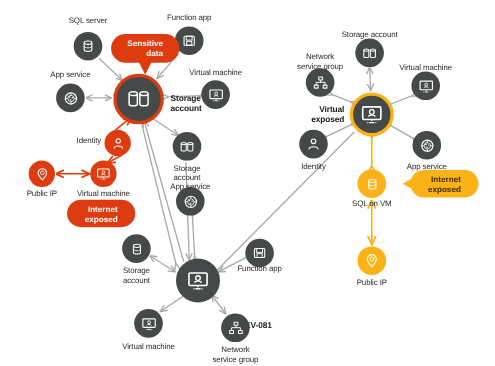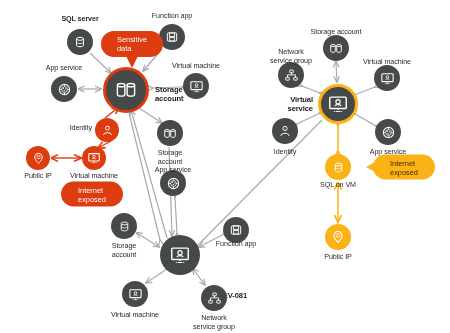--- a/index.html
+++ b/index.html
@@ -42,22 +42,22 @@
   .label.left{transform:translate(-100%,0);text-align:right;}
   .label.right{transform:translate(0,0);text-align:left;}
 
   .pill{
     position:absolute;
     transform:translate(-50%,-50%);
     border-radius:14px;
     color:#ffffff;
     font-size:7.4px;
     line-height:9px;
-    font-weight:normal;
-    text-align:left;
+    font-weight:bold;
+    text-align:right;
     display:flex;align-items:center;justify-content:center;
     white-space:pre-line;
     box-sizing:border-box;
   }
   .pill.red{background:#dd3c10;}
   .pill.amber{background:#fbb216;color:#3a2c00;}
   .tail{position:absolute;width:0;height:0;}
 </style>
 </head>
 <body>
@@ -127,21 +127,21 @@
     </g>
   </svg>
 
   <div class="node grey" style="left:80px;top:42px;width:26px;height:26px;">
     <svg width="14" height="14" viewBox="0 0 24 24">
         <ellipse cx="12" cy="6.5" rx="6" ry="2.6" fill="none" stroke="#fff" stroke-width="1.7"></ellipse>
         <path d="M6 6.5 V17.5 C6 19 8.7 20.1 12 20.1 C15.3 20.1 18 19 18 17.5 V6.5" fill="none" stroke="#fff" stroke-width="1.7"></path>
         <path d="M6 12 C6 13.5 8.7 14.6 12 14.6 C15.3 14.6 18 13.5 18 12" fill="none" stroke="#fff" stroke-width="1.4"></path>
       </svg>
   </div>
-  <div class="label" style="left:80px;top:15px;font-weight:bold;">SQL server</div>
+  <div class="label" style="left:80px;top:15px;">SQL server</div>
 
   <div class="node grey" style="left:172px;top:37px;width:26px;height:26px;">
     <svg width="14" height="14" viewBox="0 0 24 24">
         <rect x="4" y="5" width="16" height="14" rx="1.5" fill="none" stroke="#fff" stroke-width="1.7"></rect>
         <rect x="7.5" y="5" width="9" height="6" fill="none" stroke="#fff" stroke-width="1.5"></rect>
         <rect x="8" y="13" width="8" height="6" fill="none" stroke="#fff" stroke-width="1.5"></rect>
       </svg>
   </div>
   <div class="label" style="left:172px;top:12px;">Function app</div>
 
@@ -310,21 +310,21 @@
 
   <div class="node hub-amber" style="left:338px;top:104px;width:40px;height:40px;">
     <svg width="22" height="22" viewBox="0 0 24 24">
         <rect x="3" y="4.5" width="18" height="12.5" rx="1.2" fill="none" stroke="#fff" stroke-width="1.6"></rect>
         <circle cx="12" cy="9.6" r="2.3" fill="none" stroke="#fff" stroke-width="1.3"></circle>
         <path d="M8.6 14.2 C9.2 12.2 14.8 12.2 15.4 14.2" fill="none" stroke="#fff" stroke-width="1.3"></path>
         <path d="M9.5 20.2 H14.5 M7.5 20.2 h1 M15.5 20.2 h1 M12 17 v1.6" stroke="#fff" stroke-width="1.3"></path>
       </svg>
   </div>
   <div class="label bold left" style="left:313px;top:96px;">Virtual
-service</div>
+exposed</div>
 
   <div class="node grey" style="left:285px;top:131px;width:26px;height:26px;">
     <svg width="14" height="14" viewBox="0 0 24 24">
         <circle cx="12" cy="7.6" r="3.6" fill="none" stroke="#fff" stroke-width="1.7"></circle>
         <path d="M4.8 20.4 C4.8 14.6 19.2 14.6 19.2 20.4" fill="none" stroke="#fff" stroke-width="1.7"></path>
       </svg>
   </div>
   <div class="label" style="left:285px;top:148px;">Identity</div>
 
   <div class="node grey" style="left:388px;top:132px;width:26px;height:26px;">

